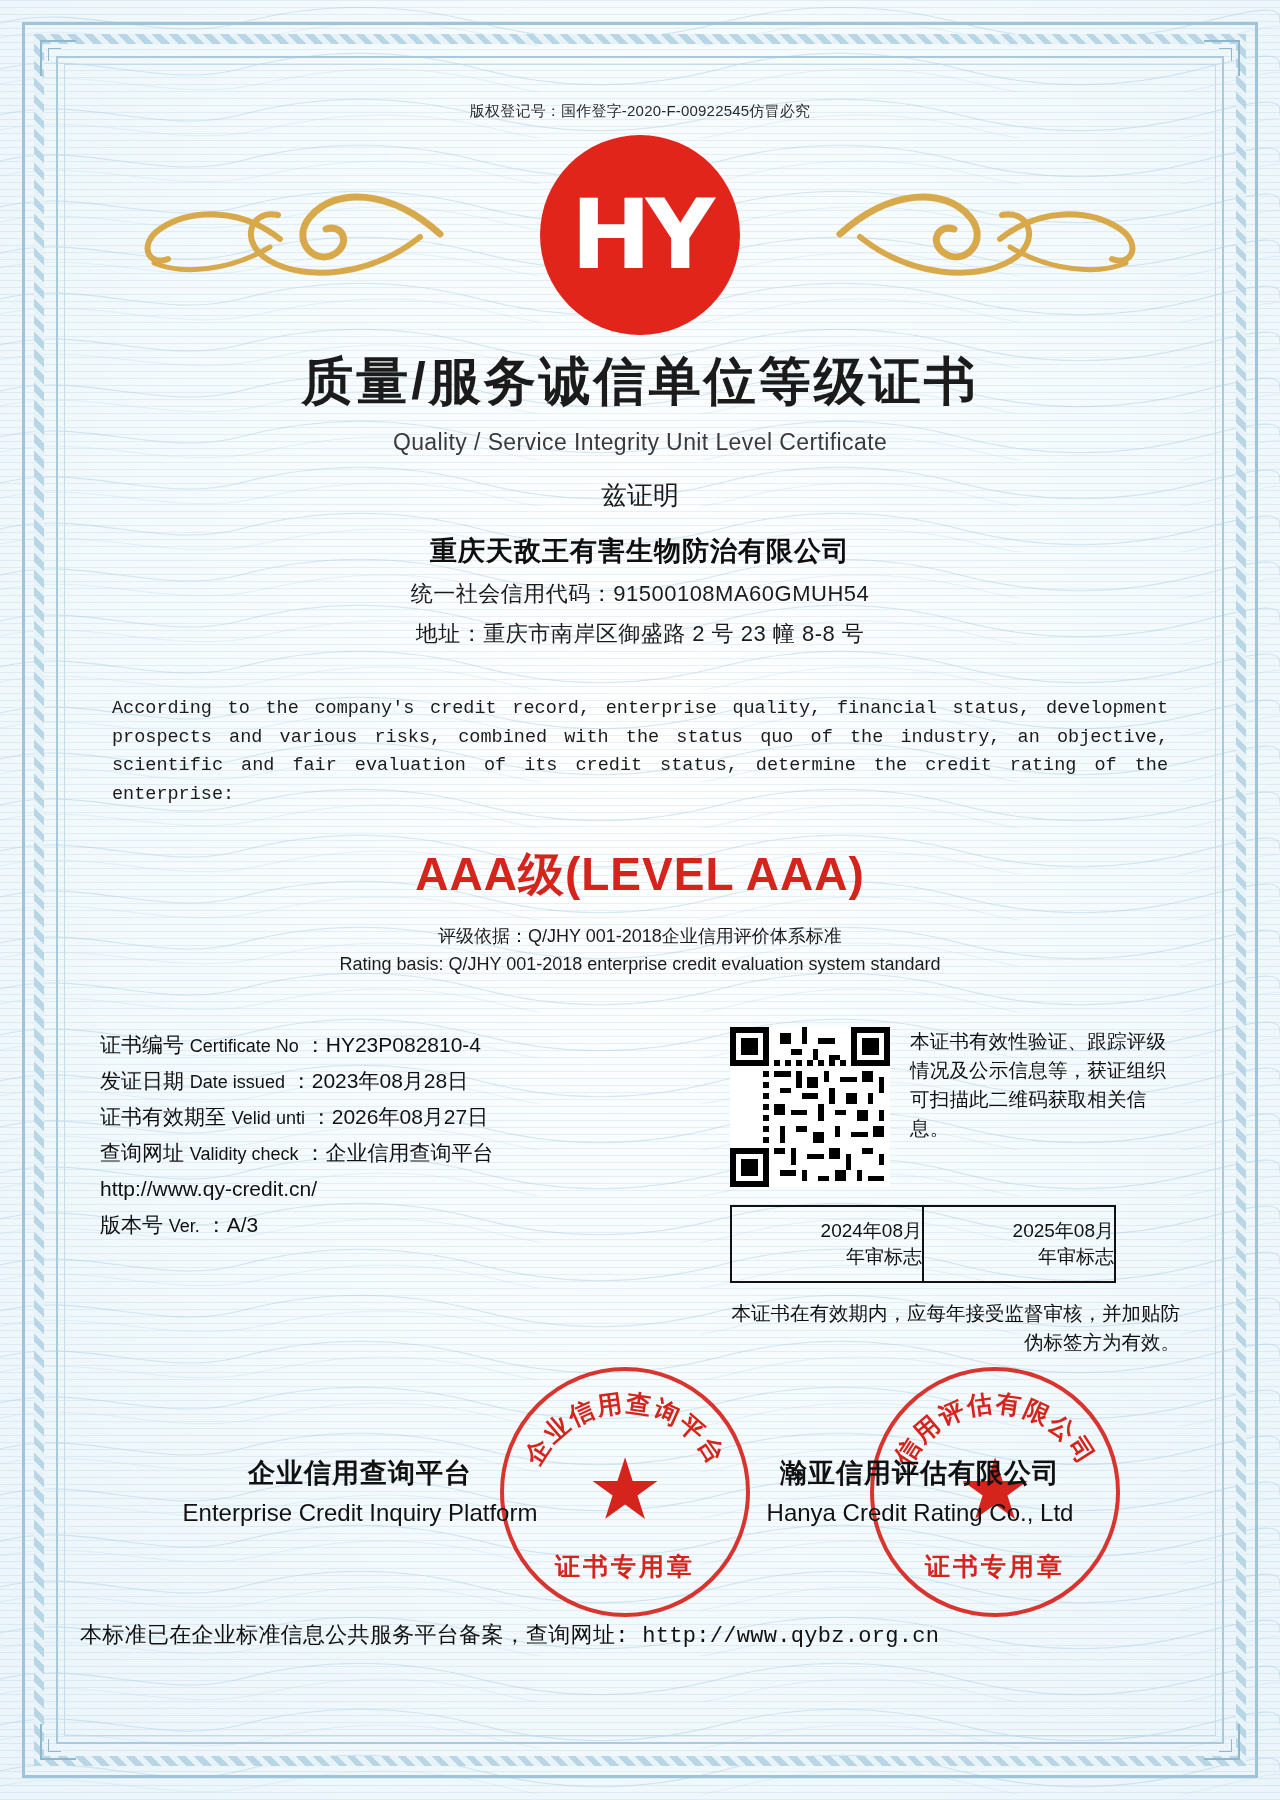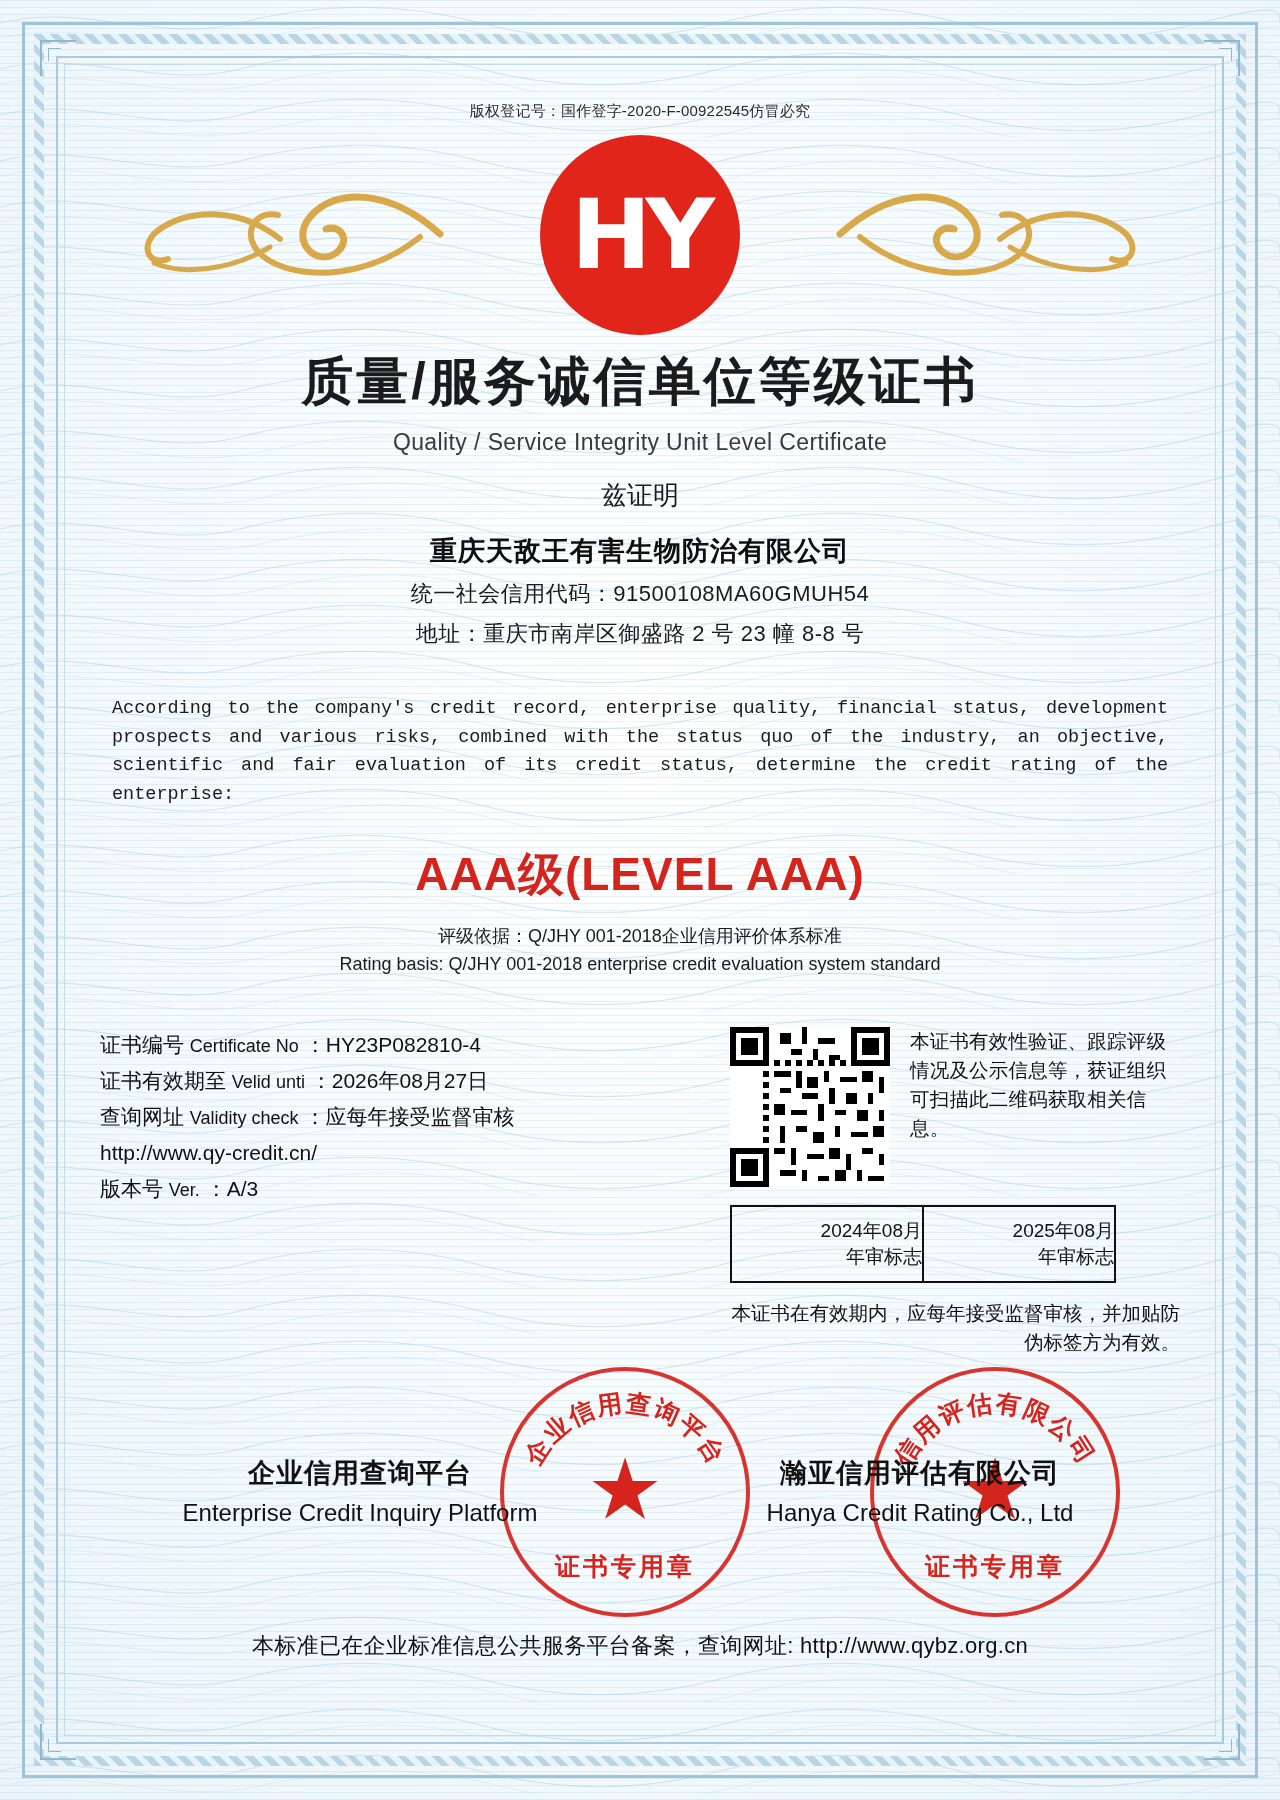--- a/index.html
+++ b/index.html
@@ -233,25 +233,26 @@
     pointer-events:none;
   }
   .org{
     text-align:center;
     width:460px;
   }
   .org-cn{font-size:27px;color:#111;font-weight:bold;letter-spacing:1px;}
   .org-en{font-size:24px;color:#111;margin-top:8px;}
 
   .footer{
-    margin-top:14px;
-    text-align:center;
+    margin-top:3px;
+    text-align:left;
     font-size:22px;
     color:#111;
     letter-spacing:.3px;
+    font-family:Liberation Mono, monospace;
   }
 </style>
 </head>
 <body>
 
 <div class="page">
 
   <svg class="waves" viewBox="0 0 1280 1800" preserveAspectRatio="none">
     <defs>
       <pattern id="wv" width="1280" height="46" patternUnits="userSpaceOnUse">
@@ -312,28 +313,33 @@
 
     <div class="info-row">
 
       <div class="info-left">
         <div>
           <span>证书编号</span>
           <span class="lbl-en">Certificate No</span>
           <span>：HY23P082810-4</span>
         </div>
         <div>
+          <span>发证日期</span>
+          <span class="lbl-en">Date issued</span>
+          <span>：2023年08月28日</span>
+        </div>
+        <div>
           <span>证书有效期至</span>
           <span class="lbl-en">Velid unti</span>
           <span>：2026年08月27日</span>
         </div>
         <div>
           <span>查询网址</span>
           <span class="lbl-en">Validity check</span>
-          <span>：应每年接受监督审核</span>
+          <span>：企业信用查询平台</span>
         </div>
         <div>http://www.qy-credit.cn/</div>
         <div>
           <span>版本号</span>
           <span class="lbl-en">Ver.</span>
           <span>：A/3</span>
         </div>
       </div>
 
       <div class="info-right">

